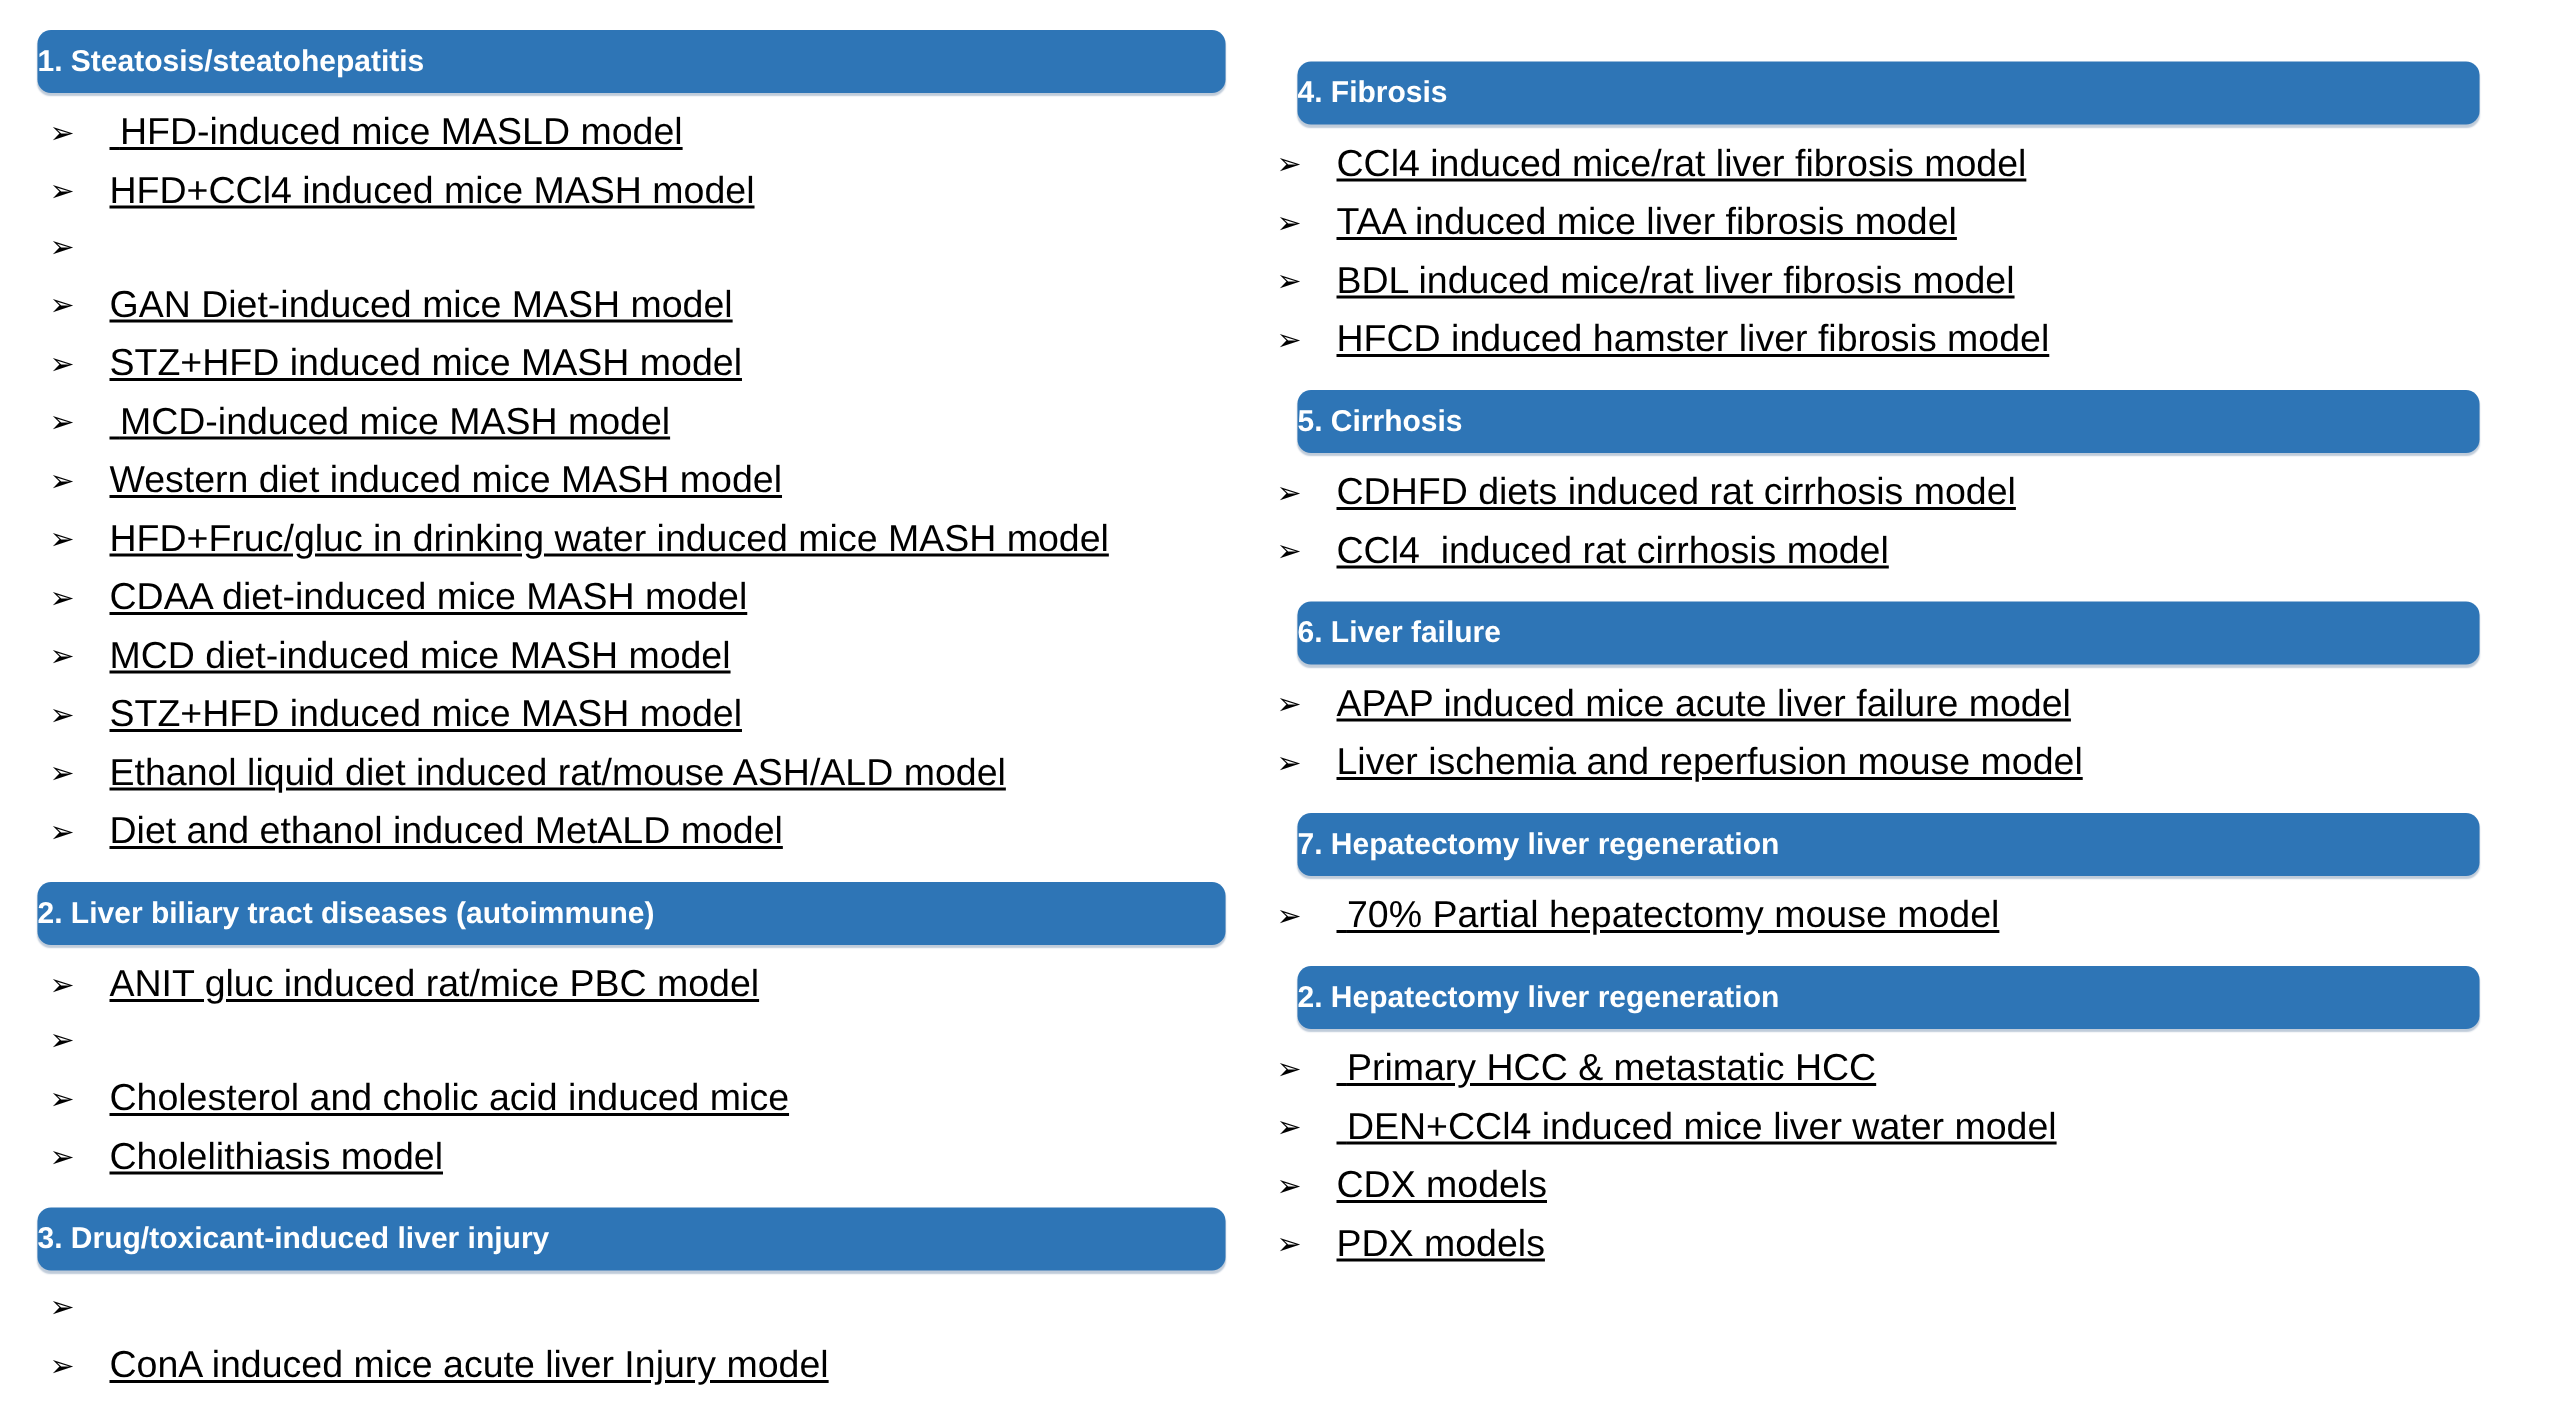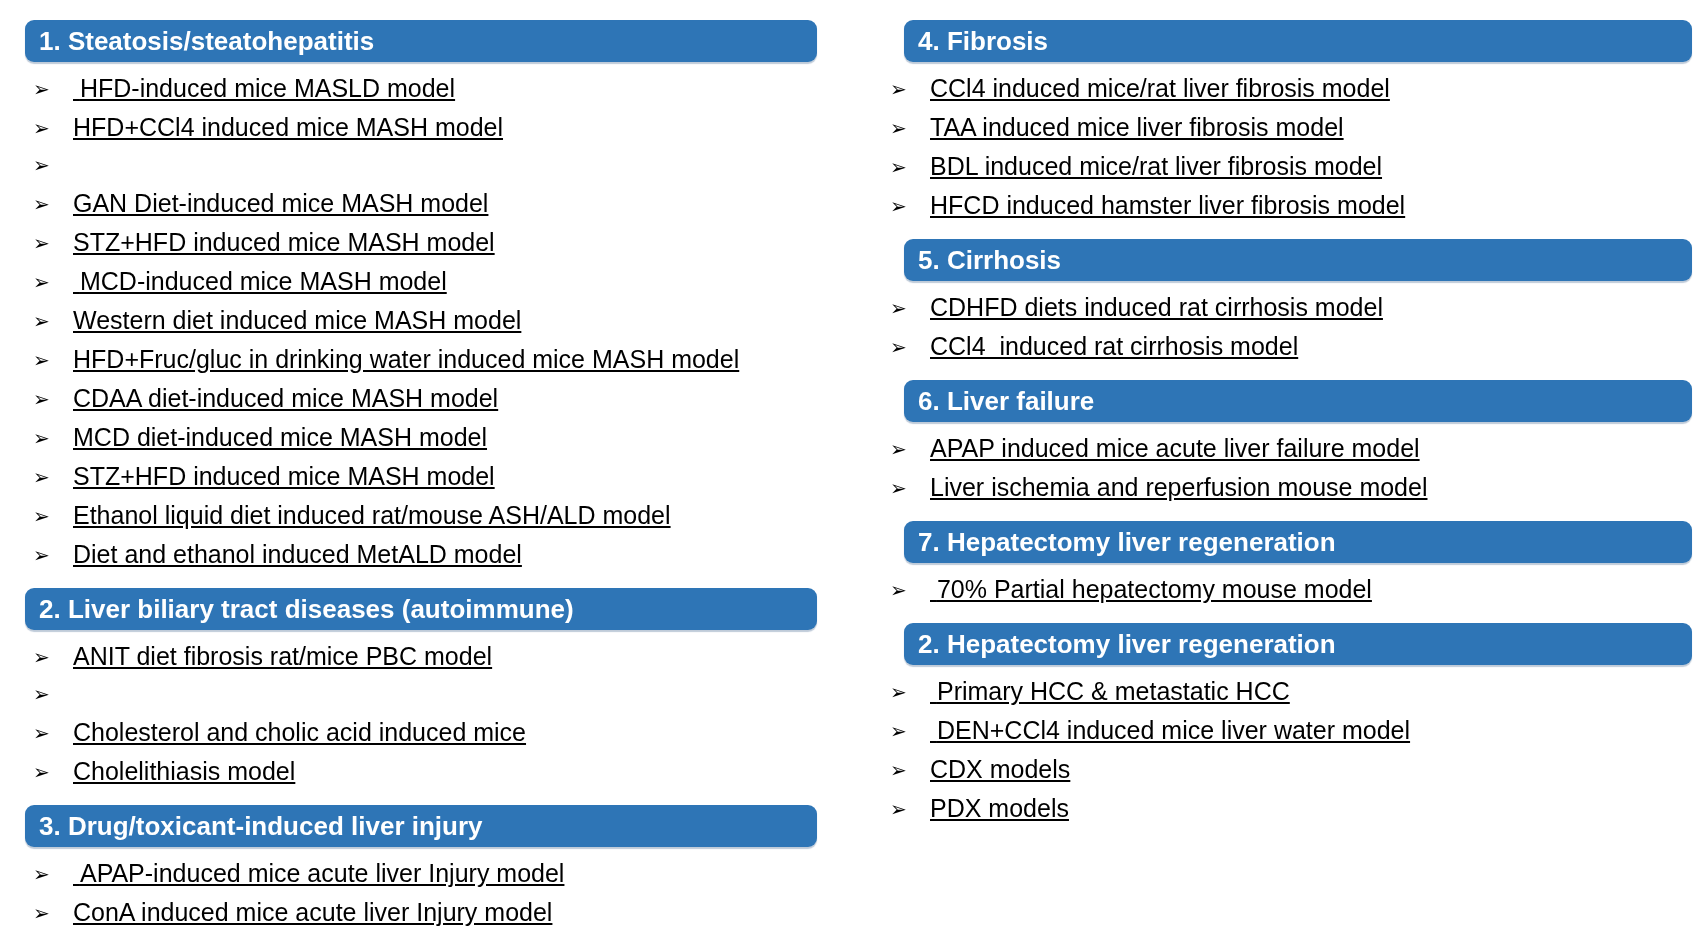--- a/index.html
+++ b/index.html
@@ -4,31 +4,30 @@
 <style>
   html,body{margin:0;padding:0;}
   body{
     width:1704px;height:936px;
     background:#ffffff;
     font-family:"Liberation Sans","DejaVu Sans",sans-serif;
     position:relative;overflow:hidden;
   }
   .col{position:absolute;top:20px;}
   .col-left{left:25px;width:792px;}
-  .col-right{left:882px;width:810px;}
+  .col-right{left:843px;width:810px;margin-top:21px;}
   .section{margin:0;}
   .bar{
     height:42px;
     border-radius:9px;
     background:var(--accent,#2E75B6);
     color:#ffffff;
     font-weight:bold;
-    font-size:26px;
+    font-size:20px;
     display:flex;align-items:center;
-    padding-left:14px;
     box-sizing:border-box;
     box-shadow:0 2px 1px rgba(25,70,120,0.28);
   }
   .col-right .bar{margin-left:22px;}
   ul.items{list-style:none;margin:8px 0 13px 0;padding:0;}
   li.item{
     display:flex;align-items:baseline;
     font-size:25px;line-height:37px;color:#000;
   }
   .bullet{
@@ -102,21 +101,21 @@
         </li>
       </ul>
     </div>
     <div class="section">
       <div class="bar">
         <span>2. Liver biliary tract diseases (autoimmune)</span>
       </div>
       <ul class="items">
         <li class="item">
           <span class="bullet">➢</span>
-          <span class="item-text">ANIT diet fibrosis rat/mice PBC model</span>
+          <span class="item-text">ANIT gluc induced rat/mice PBC model</span>
         </li>
         <li class="item">
           <span class="bullet">➢</span>
         </li>
         <li class="item">
           <span class="bullet">➢</span>
           <span class="item-text">Cholesterol and cholic acid induced mice</span>
         </li>
         <li class="item">
           <span class="bullet">➢</span>
@@ -124,21 +123,20 @@
         </li>
       </ul>
     </div>
     <div class="section">
       <div class="bar">
         <span>3. Drug/toxicant-induced liver injury</span>
       </div>
       <ul class="items">
         <li class="item">
           <span class="bullet">➢</span>
-          <span class="item-text"> APAP-induced mice acute liver Injury model</span>
         </li>
         <li class="item">
           <span class="bullet">➢</span>
           <span class="item-text">ConA induced mice acute liver Injury model</span>
         </li>
       </ul>
     </div>
   </div>
 <div class="col col-right">
     <div class="section">

